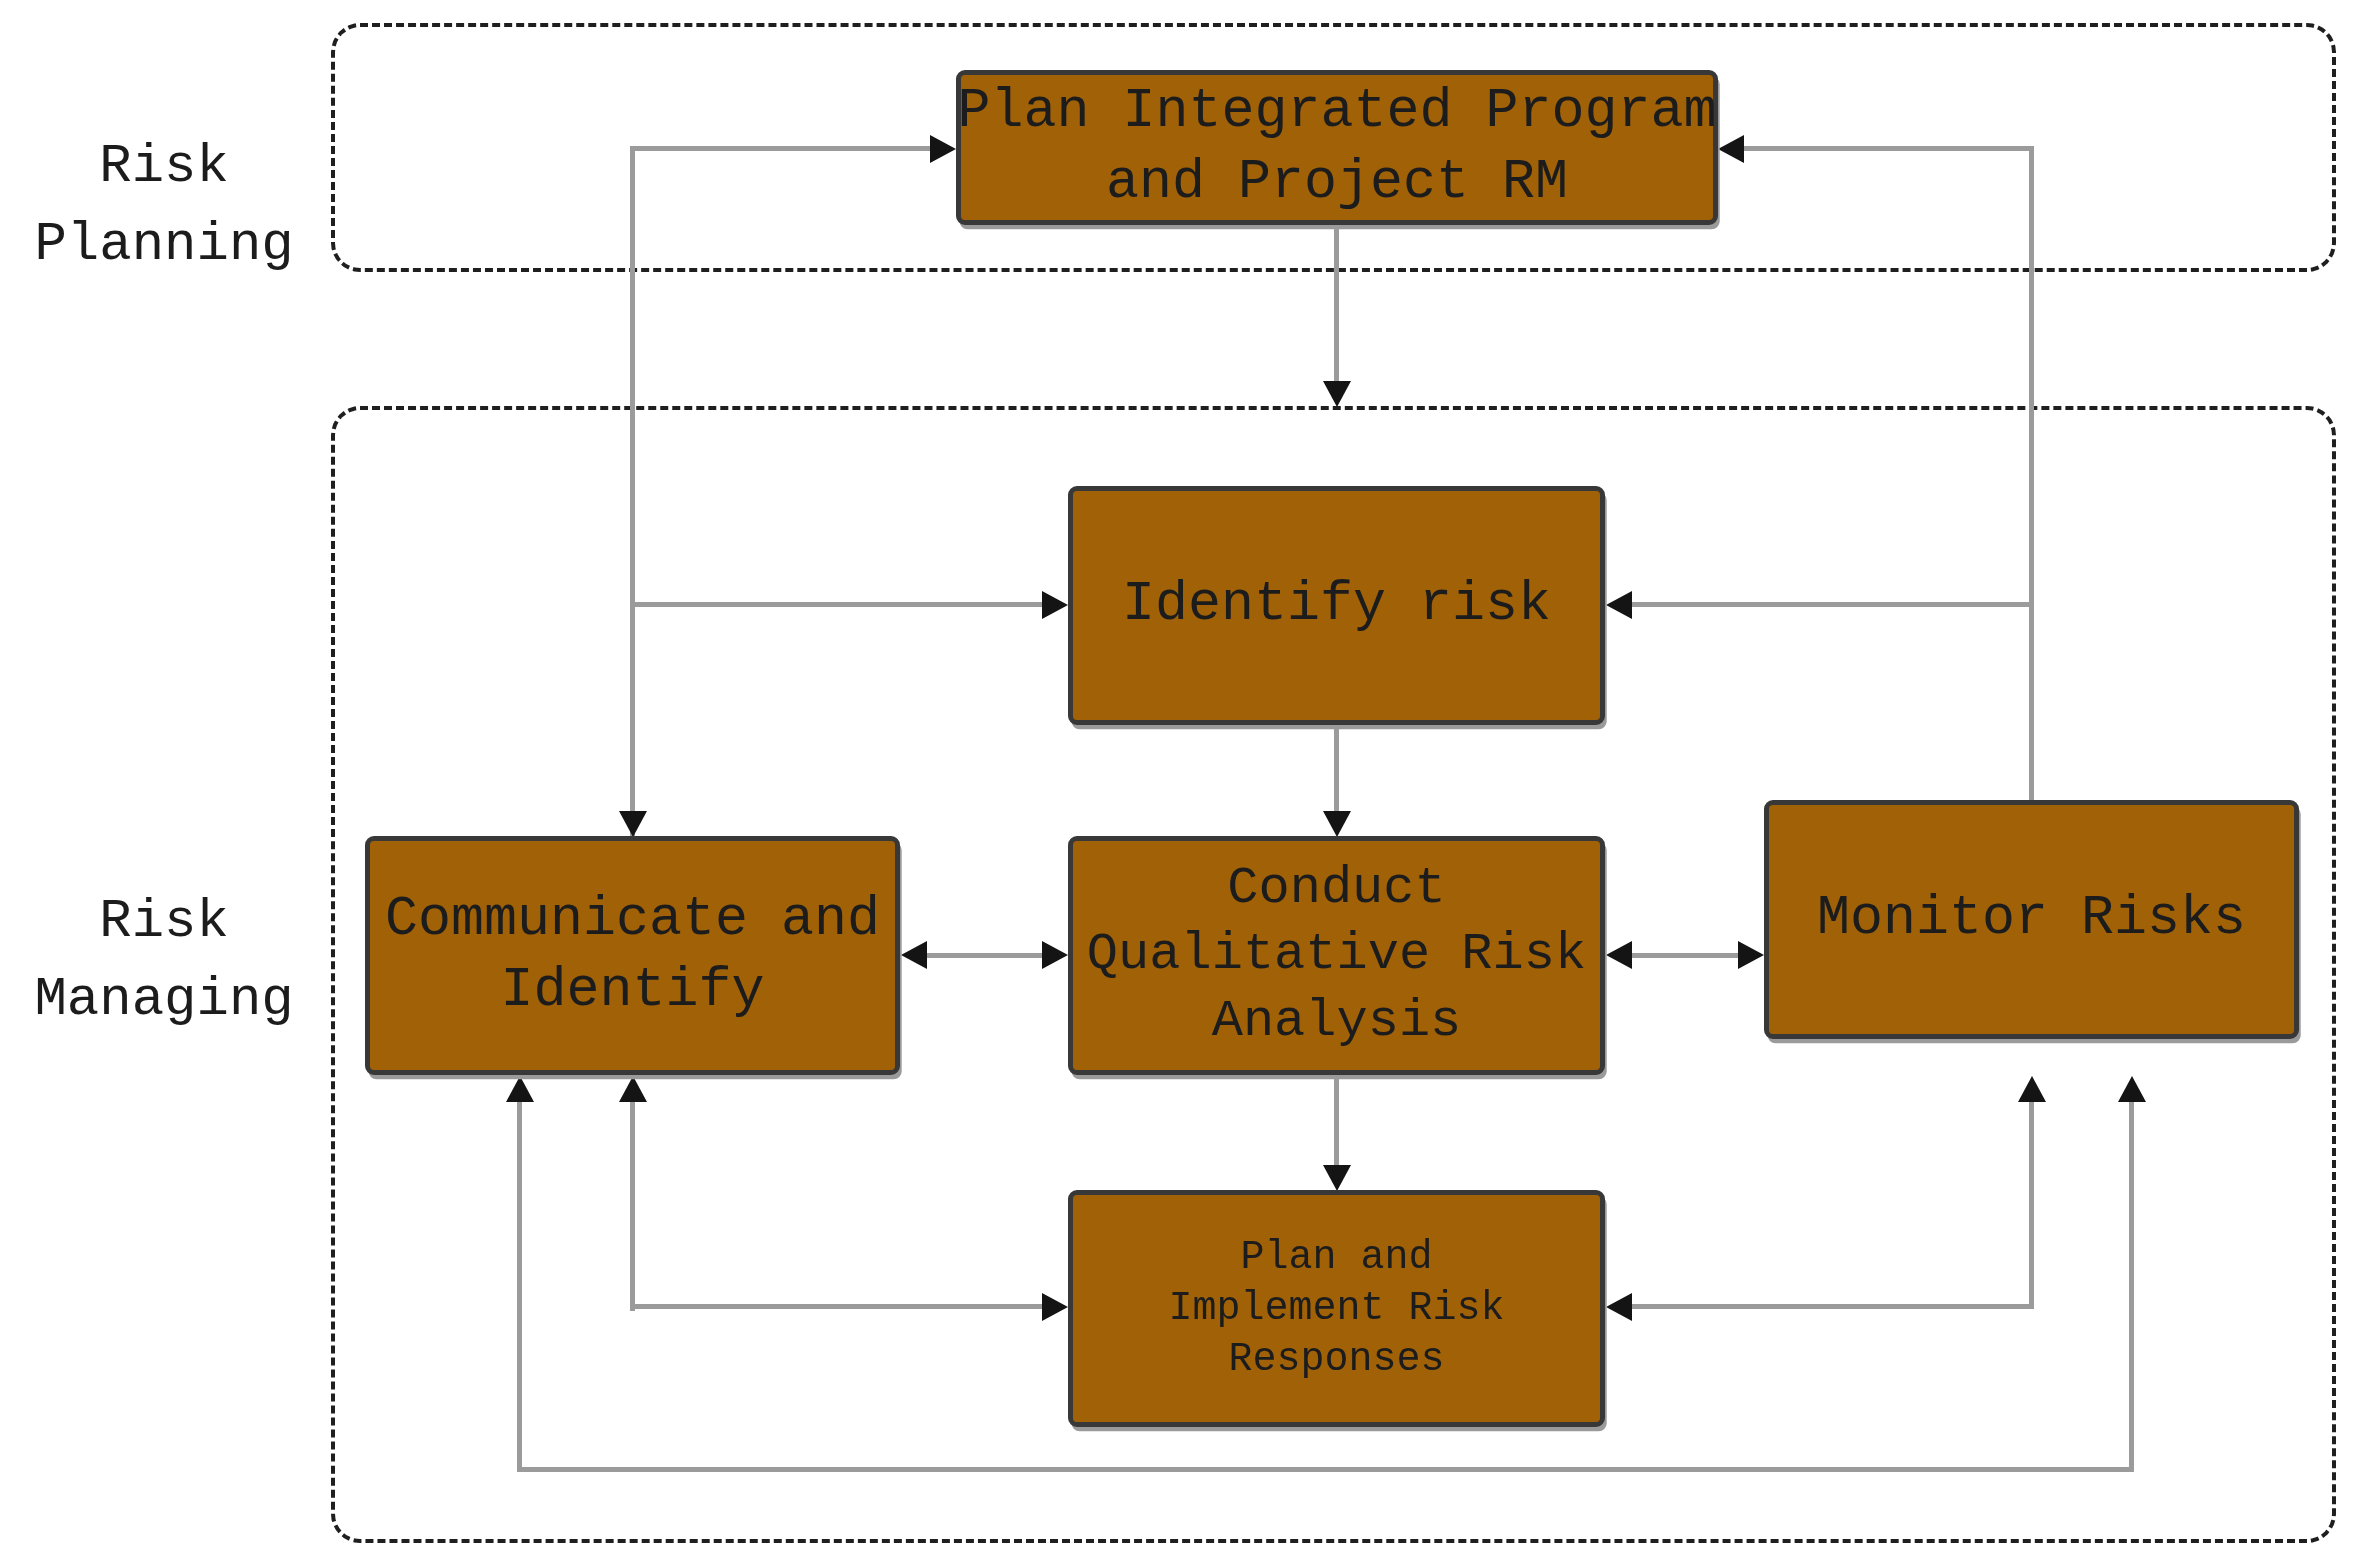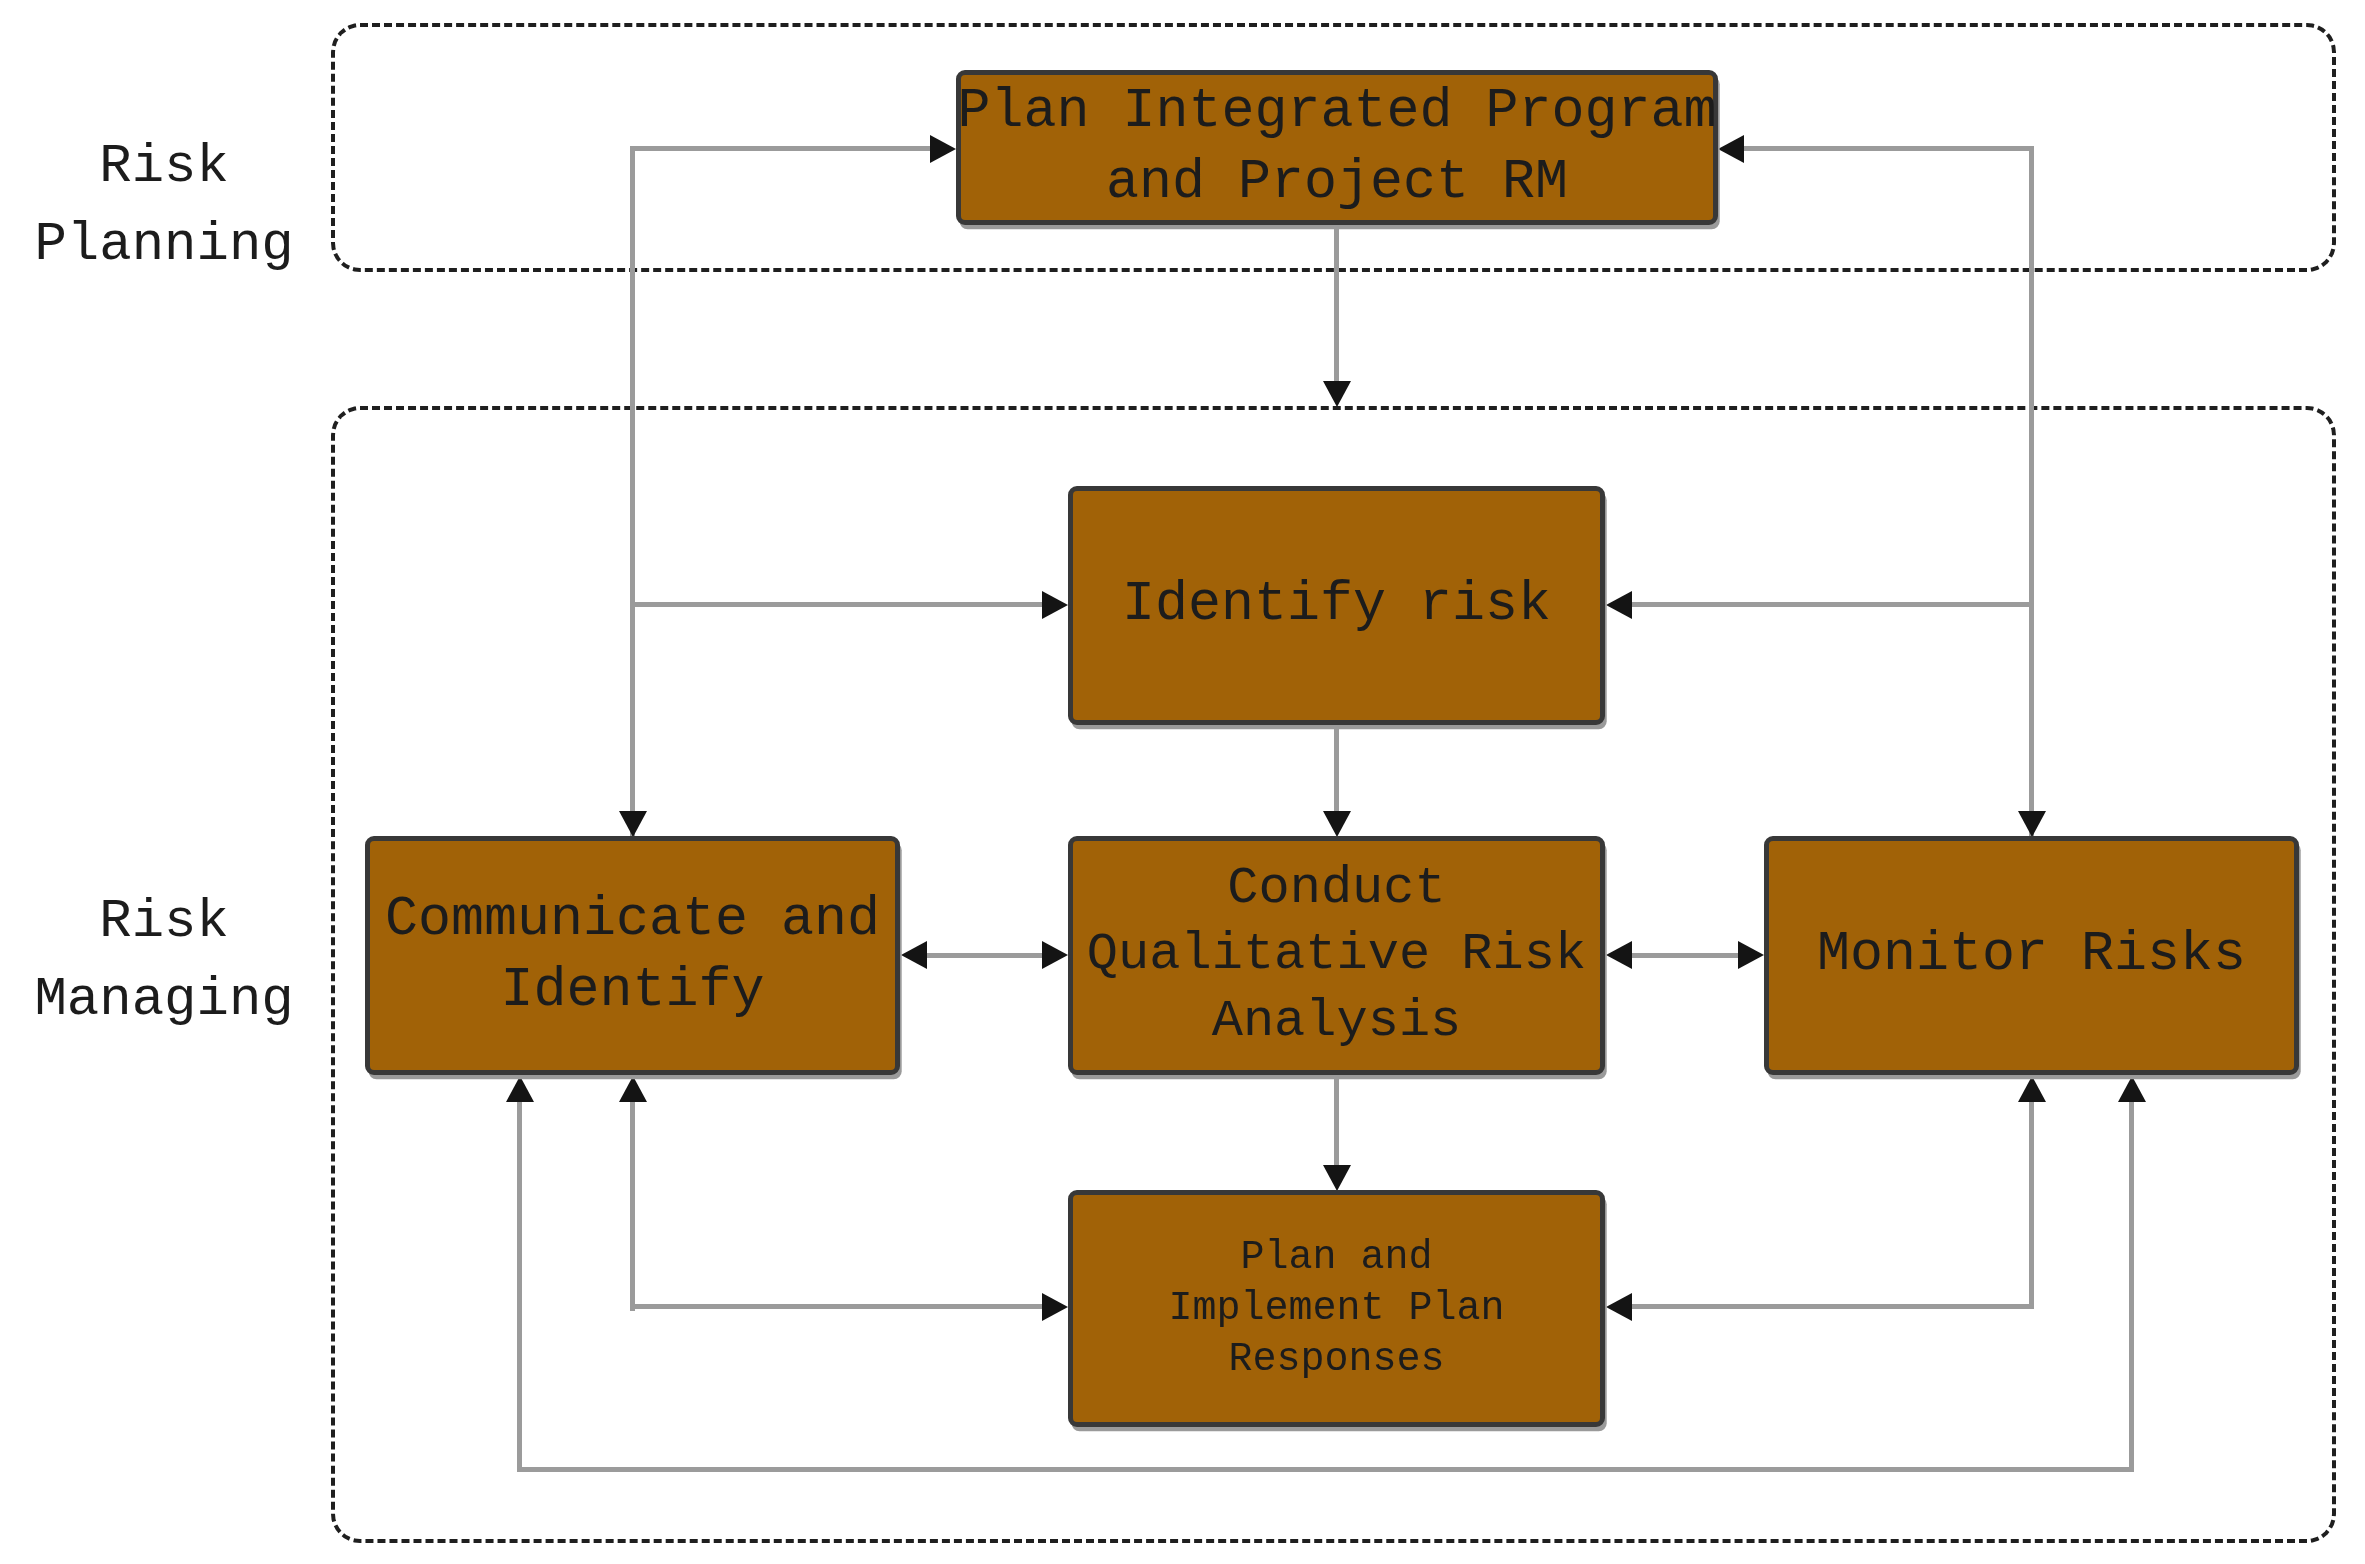--- a/index.html
+++ b/index.html
@@ -127,24 +127,24 @@
     <span>Communicate and</span>
     <span>Identify</span>
   </div>
 
   <div class="node" style="left:1068px;top:836px;width:537px;height:239px;font-size:52px;">
     <span>Conduct</span>
     <span>Qualitative Risk</span>
     <span>Analysis</span>
   </div>
 
-  <div class="node" style="left:1764px;top:836px;width:535px;height:239px;">
+  <div class="node" style="left:1764px;top:800px;width:535px;height:239px;">
     <span>Monitor Risks</span>
   </div>
 
   <div class="node" style="left:1068px;top:1190px;width:537px;height:237px;font-size:40px;">
     <span>Plan and</span>
-    <span>Implement Plan</span>
+    <span>Implement Risk</span>
     <span>Responses</span>
   </div>
 
 </div>
 
 
 </body></html>

